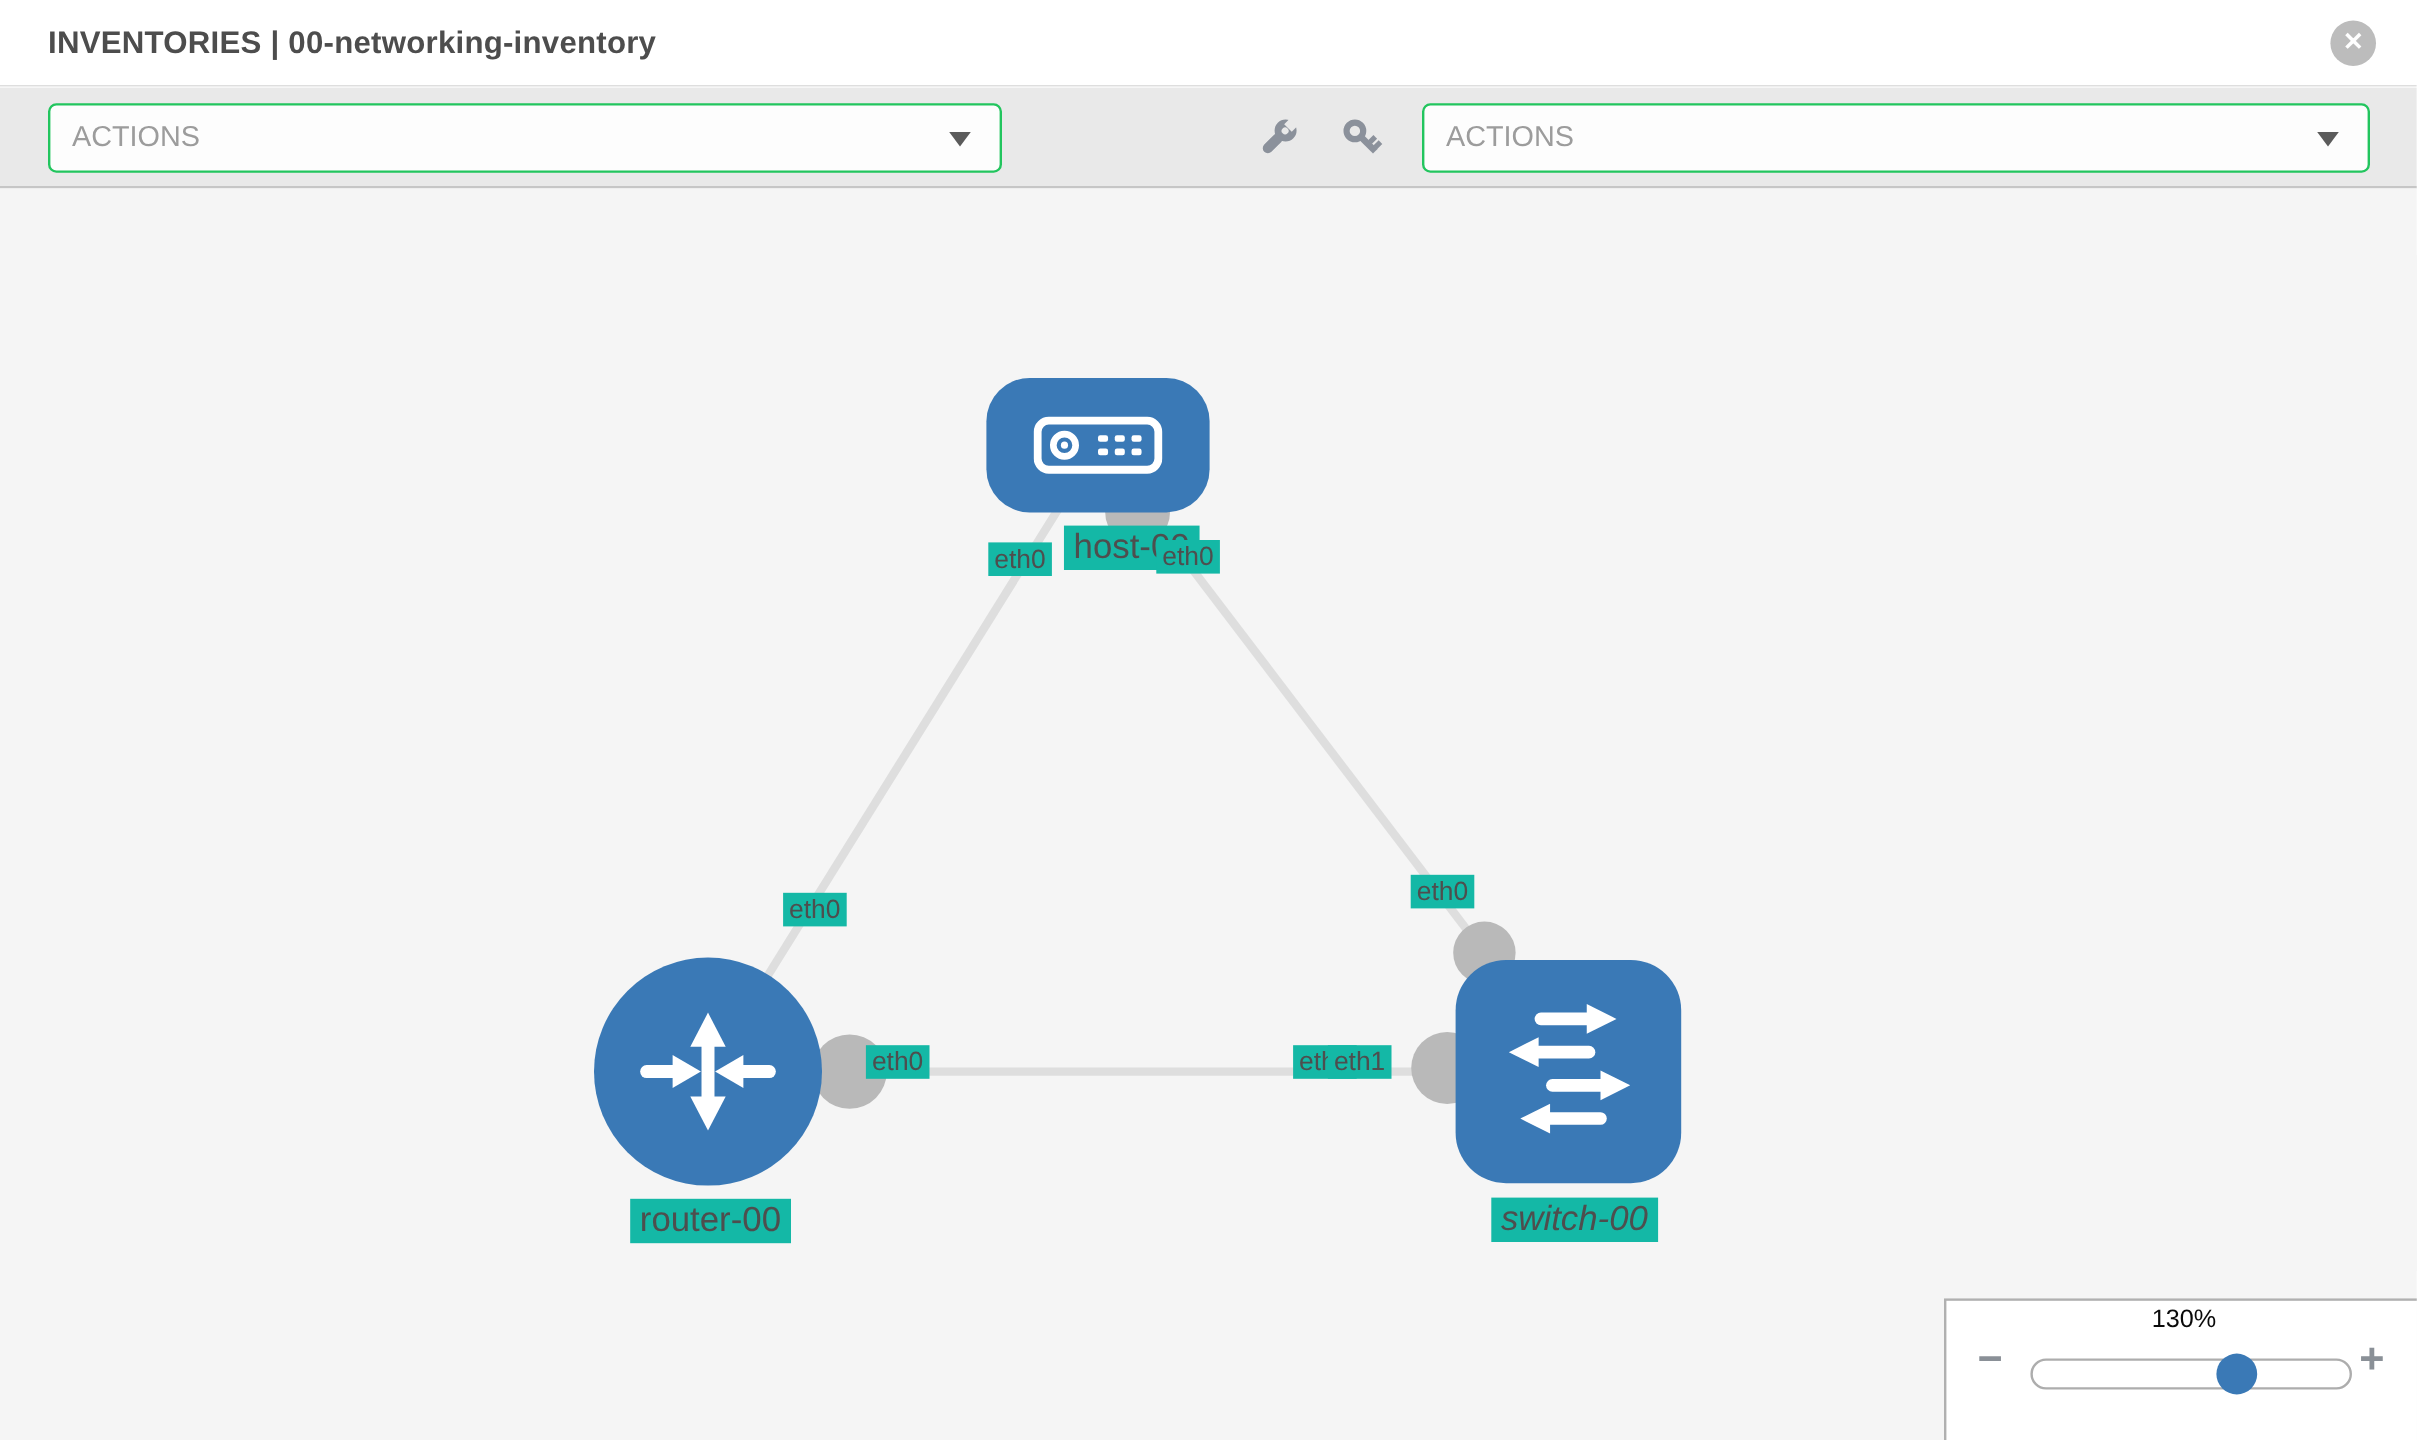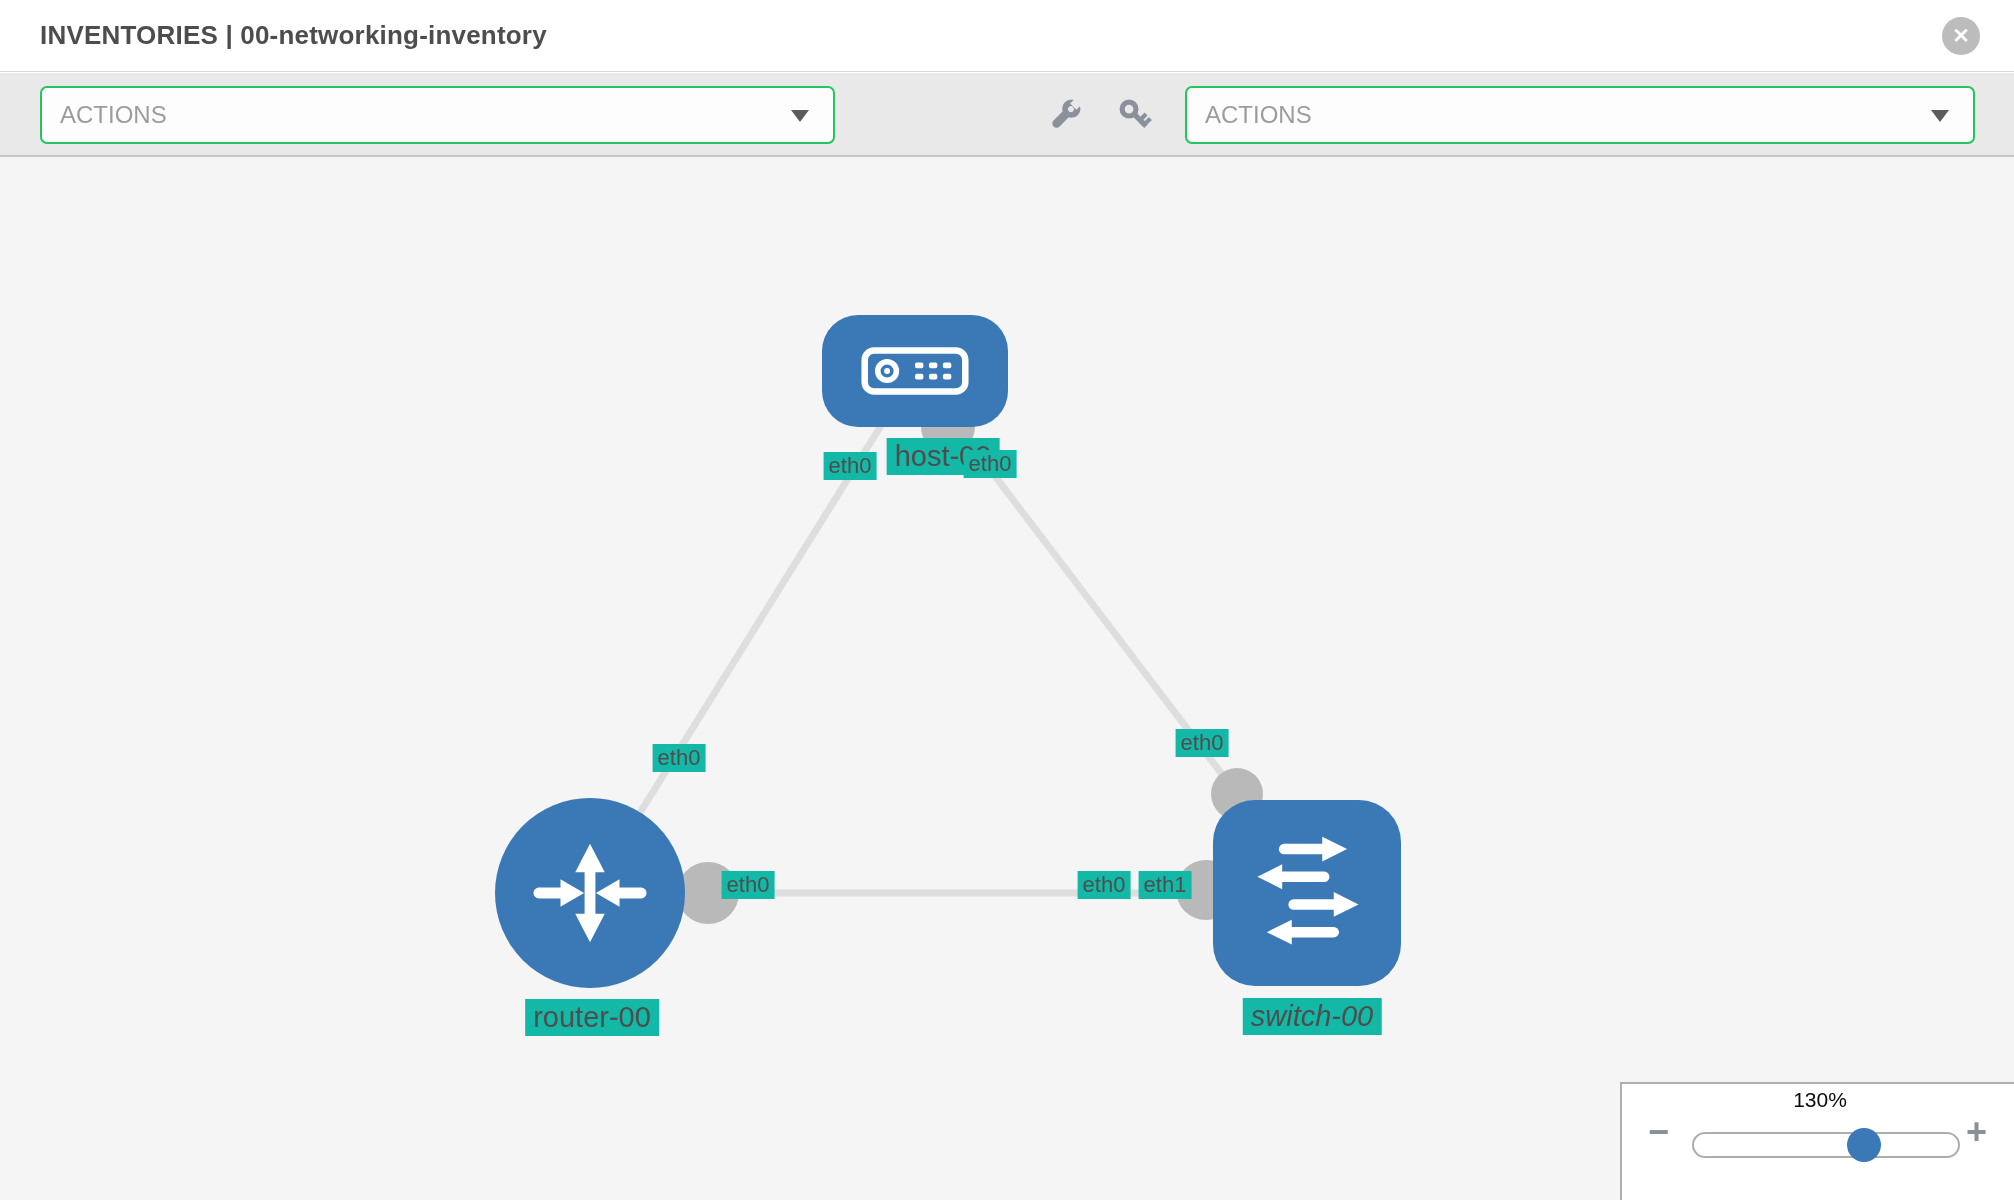--- a/index.html
+++ b/index.html
@@ -55,21 +55,21 @@
   .if-lbl   { font-size:22px; padding:1px 5px; }
   .lbl-host        { left:943px;  top:281px; }
   .lbl-router      { left:592px;  top:842px; }
   .lbl-switch      { left:1312px; top:841px;font-style:italic; }
   .if-host-left    { left:850px;  top:295px; }
   .if-host-right   { left:990px;  top:293px; }
   .if-router-top   { left:679px;  top:587px; }
   .if-switch-top   { left:1202px; top:572px; }
   .if-mid-left     { left:748px;  top:714px; }
   .if-mid-hidden   { left:1104px; top:714px; }
-  .if-mid-right    { left:1165px; top:714px; }
+  .if-mid-right    { left:1133px; top:714px; }
 
   
   .zoom-panel { position:absolute; left:1620px; top:1082px; width:400px; height:126px;
                 background:#ffffff; border:2px solid #b0b0b0; z-index:6; }
   .zoom-level { position:absolute; left:0; top:4px; width:396px; text-align:center;
                 font-size:21px; color:#0a0a0a; }
   .zoom-btn { position:absolute; top:30px; font-size:36px; font-weight:bold;
               color:#8a9097; cursor:pointer; line-height:36px; }
   .zoom-minus { left:26px; }
   .zoom-plus  { left:344px; }

